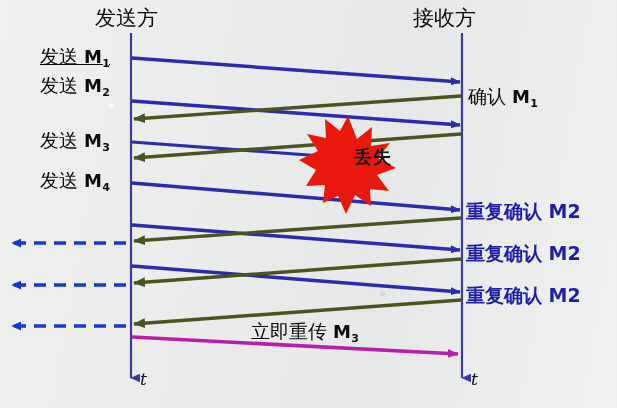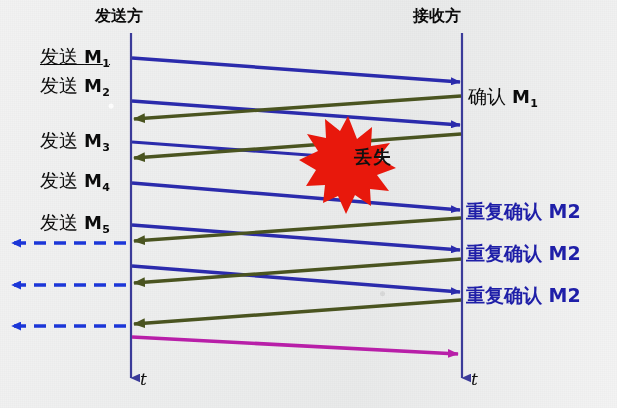--- a/index.html
+++ b/index.html
@@ -33,22 +33,22 @@
     left: 0;
     top: 0;
   }
   .lbl {
     position: absolute;
     white-space: nowrap;
     color: #0b0b0b;
     line-height: 1;
   }
   .lbl-head {
-    font-size: 16px;
-    font-weight: 700;
+    font-size: 21px;
+    font-weight: 400;
   }
   .lbl-send {
     font-size: 19px;
     font-weight: 400;
   }
   .lbl-ack {
     font-size: 19px;
     font-weight: 400;
   }
   .lbl-dup {
@@ -180,41 +180,41 @@
     </span>
   </div>
 
   <div class="lbl lbl-send" style="left:40px; top:171px;">
     <span>发送</span>
     <span class="mtag">
       <span>M</span><sub>4</sub>
     </span>
   </div>
 
-  <div class="lbl lbl-send" style="left:40px; top:213px;">
-    <span>发送</span>
-    <span class="mtag">
-      <span>M</span><sub>5</sub>
-    </span>
-  </div>
 
 
   <div class="lbl lbl-ack" style="left:468px; top:87px;">
     <span>确认</span>
     <span class="mtag">
       <span>M</span><sub>1</sub>
     </span>
   </div>
 
 
   <div class="lbl lbl-dup" style="left:466px; top:202px;">重复确认 M2</div>
 
   <div class="lbl lbl-dup" style="left:466px; top:244px;">重复确认 M2</div>
 
   <div class="lbl lbl-dup" style="left:466px; top:286px;">重复确认 M2</div>
 
+  <div class="lbl lbl-retx" style="left:251px; top:322px;">
+    <span>立即重传</span>
+    <span class="mtag">
+      <span>M</span><sub>3</sub>
+    </span>
+  </div>
 
   <div class="lbl-loss" style="left:321px; top:145px;">丢失</div>
 
   <div class="lbl lbl-axis" style="left:140px; top:371px;">t</div>
   <div class="lbl lbl-axis" style="left:471px; top:371px;">t</div>
 
 </div>
 
 </body></html>

